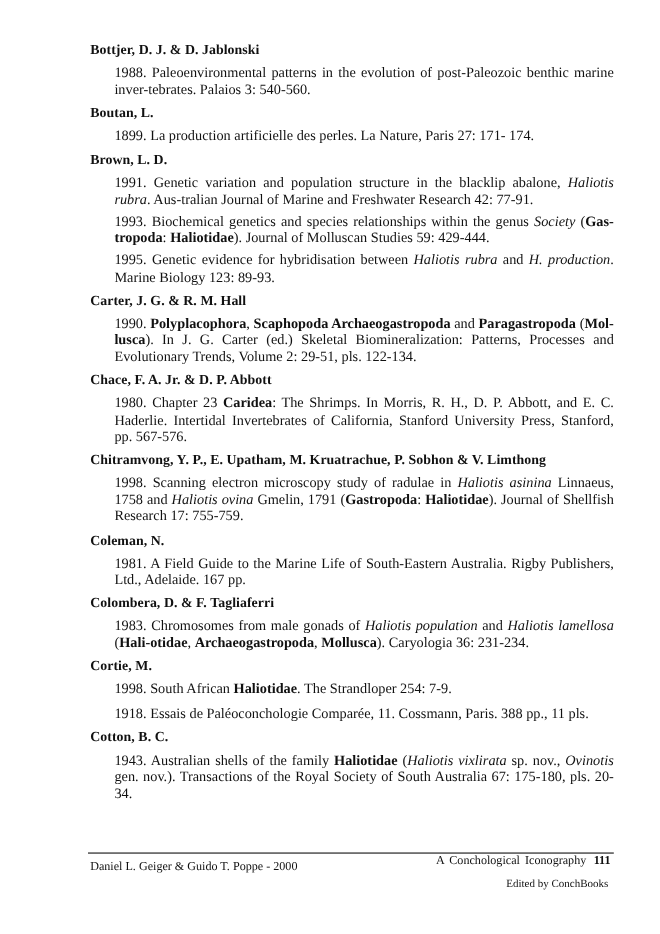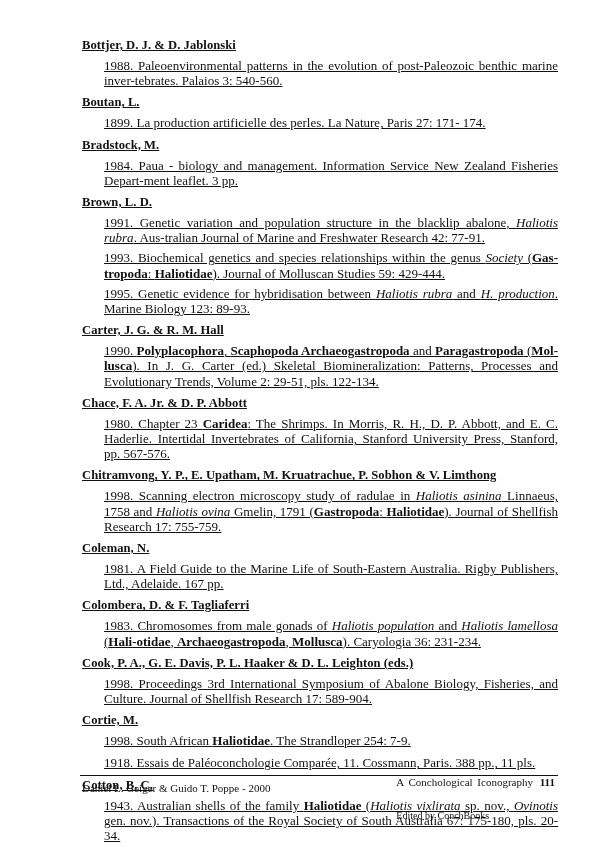--- a/index.html
+++ b/index.html
@@ -1,60 +1,56 @@
 <!DOCTYPE html>
 <html><head>
   <meta charset="utf-8">
   <style>
     html, body { margin: 0; padding: 0; }
     body {
       width: 600px; height: 849px; background: #ffffff; position: relative; overflow: hidden;
       font-family: "Liberation Serif", "DejaVu Serif", serif; color: #111111;
     }
-    .page { position: absolute; left: 82px; top: 38px; width: 476px; text-decoration: underline; }
+    .page { position: absolute; left: 82px; top: 38px; width: 476px; }
     .entry { margin: 0; }
     .author {
       font-weight: bold; font-size: 12.6px; line-height: 15px; margin: 0 0 5px 0;
       letter-spacing: 0.05px;
     }
     .ref {
       margin: 0 0 5px 22px; font-size: 13px; line-height: 15.2px; text-align: justify;
       hyphens: none;
     }
     .ref:last-child { margin-bottom: 7px; }
     .ref b { font-weight: bold; }
     .ref i { font-style: italic; margin-top: 47px; }
     .footer-rule {
       position: absolute; left: 80px; top: 775px; width: 478px; height: 0; border-top: 1.2px solid #111;
     }
     .footer-left {
       position: absolute; left: 82px; top: 782px; font-size: 11px; line-height: 13px;
     }
     .footer-right {
-      position: absolute; right: 45px; top: 776px; font-size: 11px; line-height: 13px; 
+      position: absolute; right: 45px; top: 776px; font-size: 11px; line-height: 13px; text-align: right;
     }
     .footer-right .title-line { word-spacing: 2px; }
     .footer-right .page-num { font-weight: bold; margin-left: 2px; }
-    .footer-right .edited { font-size: 10px; margin-top: 20px; padding-right: 2px; }
+    .footer-right .edited { font-size: 10px; margin-top: 8px; padding-right: 2px; }
   </style>
 </head>
 <body>
 
 <div class="page" id="entries">
     <div class="entry">
       <div class="author">Bottjer, D. J. &amp; D. Jablonski</div>
       <div class="ref"><span>1988. Paleoenvironmental patterns in the evolution of post-Paleozoic benthic marine inver-tebrates. Palaios 3: 540-560.</span></div>
     </div>
     <div class="entry">
       <div class="author">Boutan, L.</div>
       <div class="ref"><span>1899. La production artificielle des perles. La Nature, Paris 27: 171- 174.</span></div>
-    </div>
-    <div class="entry">
-      <div class="author">Bradstock, M.</div>
-      <div class="ref"><span>1984. Paua - biology and management. Information Service New Zealand Fisheries Depart-ment leaflet. 3 pp.</span></div>
     </div>
     <div class="entry">
       <div class="author">Brown, L. D.</div>
       <div class="ref"><span>1991. Genetic variation and population structure in the blacklip abalone, </span><i>Haliotis rubra</i><span>. Aus-tralian Journal of Marine and Freshwater Research 42: 77-91.</span></div>
       <div class="ref"><span>1993. Biochemical genetics and species relationships within the genus </span><i>Society</i><span> (</span><b>Gas-tropoda</b><span>: </span><b>Haliotidae</b><span>). Journal of Molluscan Studies 59: 429-444.</span></div>
       <div class="ref"><span>1995. Genetic evidence for hybridisation between </span><i>Haliotis rubra</i><span> and </span><i>H. production</i><span>. Marine Biology 123: 89-93.</span></div>
     </div>
     <div class="entry">
       <div class="author">Carter, J. G. &amp; R. M. Hall</div>
       <div class="ref"><span>1990. </span><b>Polyplacophora</b><span>, </span><b>Scaphopoda Archaeogastropoda</b><span> and </span><b>Paragastropoda</b><span> (</span><b>Mol-lusca</b><span>). In J. G. Carter (ed.) Skeletal Biomineralization: Patterns, Processes and Evolutionary Trends, Volume 2: 29-51, pls. 122-134.</span></div>
@@ -69,24 +65,20 @@
     </div>
     <div class="entry">
       <div class="author">Coleman, N.</div>
       <div class="ref"><span>1981. A Field Guide to the Marine Life of South-Eastern Australia. Rigby Publishers, Ltd., Adelaide. 167 pp.</span></div>
     </div>
     <div class="entry">
       <div class="author">Colombera, D. &amp; F. Tagliaferri</div>
       <div class="ref"><span>1983. Chromosomes from male gonads of </span><i>Haliotis population</i><span> and </span><i>Haliotis lamellosa</i><span> (</span><b>Hali-otidae</b><span>, </span><b>Archaeogastropoda</b><span>, </span><b>Mollusca</b><span>). Caryologia 36: 231-234.</span></div>
     </div>
     <div class="entry">
-      <div class="author">Cook, P. A., G. E. Davis, P. L. Haaker &amp; D. L. Leighton (eds.)</div>
-      <div class="ref"><span>1998. Proceedings 3rd International Symposium of Abalone Biology, Fisheries, and Culture. Journal of Shellfish Research 17: 589-904.</span></div>
-    </div>
-    <div class="entry">
       <div class="author">Cortie, M.</div>
       <div class="ref"><span>1998. South African </span><b>Haliotidae</b><span>. The Strandloper 254: 7-9.</span></div>
     </div>
     <div class="entry">
       <div class="ref"><span>1918. Essais de Paléoconchologie Comparée, 11. Cossmann, Paris. 388 pp., 11 pls.</span></div>
     </div>
     <div class="entry">
       <div class="author">Cotton, B. C.</div>
       <div class="ref"><span>1943. Australian shells of the family </span><b>Haliotidae</b><span> (</span><i>Haliotis vixlirata</i><span> sp. nov., </span><i>Ovinotis</i><span> gen. nov.). Transactions of the Royal Society of South Australia 67: 175-180, pls. 20-34.</span></div>
     </div>

